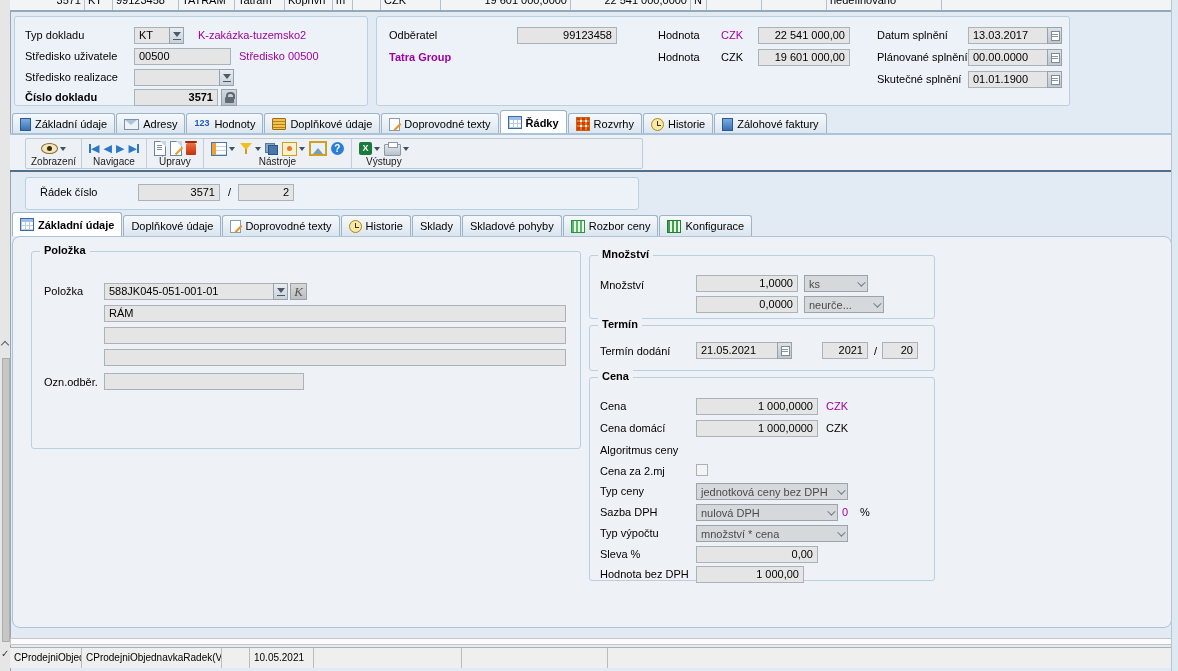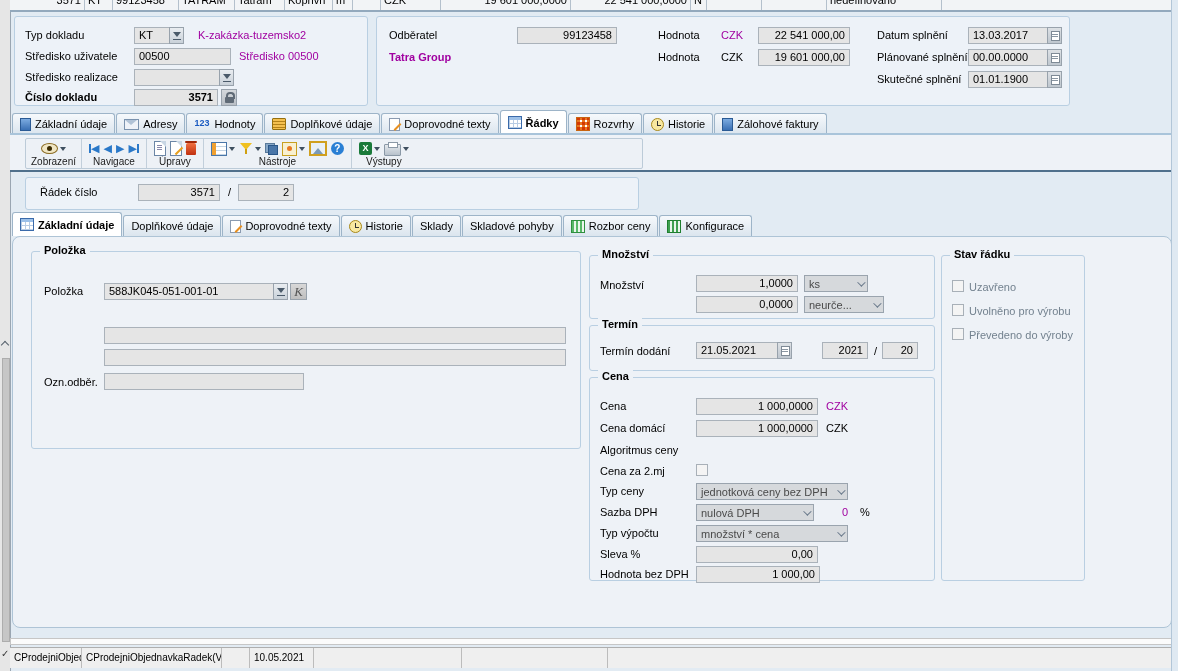--- a/index.html
+++ b/index.html
@@ -421,20 +421,21 @@
   </div>
 
   <div class="cpanel">
 
     <div class="gbox" style="left:18px;top:14px;width:548px;height:196px">
       <div class="glegend">Položka</div>
       <div class="lbl" style="left:12px;top:33px">Položka</div>
       <div class="fld" style="left:72px;top:31px;width:170px">588JK045-051-001-01</div>
       <div class="fbtn" style="left:241px;top:31px"></div>
       <div class="kbtn" style="left:258px;top:31px">K</div>
+      <div class="fld" style="left:72px;top:53px;width:462px">RÁM</div>
       <div class="fld" style="left:72px;top:75px;width:462px"></div>
       <div class="fld" style="left:72px;top:97px;width:462px"></div>
       <div class="lbl" style="left:12px;top:124px">Ozn.odběr.</div>
       <div class="fld" style="left:72px;top:121px;width:200px"></div>
     </div>
 
 
     <div class="gbox" style="left:576px;top:18px;width:344px;height:62px">
       <div class="glegend">Množství</div>
       <div class="lbl" style="left:10px;top:23px">Množství</div>
@@ -475,49 +476,40 @@
       <div class="lbl" style="left:10px;top:87px">Cena za 2.mj</div>
       <div class="cb" style="left:106px;top:86px"></div>
 
       <div class="lbl" style="left:10px;top:107px">Typ ceny</div>
       <div class="cmb" style="left:106px;top:105px;width:152px">
           <span>jednotková ceny bez DPH</span>
           <span class="chv"></span>
         </div>
 
       <div class="lbl" style="left:10px;top:128px">Sazba DPH</div>
-      <div class="cmb" style="left:106px;top:126px;width:118px">
+      <div class="cmb" style="left:106px;top:126px;width:142px">
           <span>nulová DPH</span>
           <span class="chv"></span>
         </div>
       <div class="lbl mag" style="left:252px;top:128px">0</div>
       <div class="lbl" style="left:270px;top:128px">%</div>
 
       <div class="lbl" style="left:10px;top:149px">Typ výpočtu</div>
       <div class="cmb" style="left:106px;top:147px;width:152px">
           <span>množství * cena</span>
           <span class="chv"></span>
         </div>
 
       <div class="lbl" style="left:10px;top:170px">Sleva %</div>
       <div class="fld num" style="left:106px;top:168px;width:122px">0,00</div>
 
       <div class="lbl" style="left:10px;top:190px">Hodnota bez DPH</div>
-      <div class="fld num" style="left:106px;top:188px;width:124px">1 000,00</div>
-    </div>
-
-    <div class="gbox" style="left:928px;top:18px;width:142px;height:324px">
-      <div class="glegend">Stav řádku</div>
-      <div class="cb" style="left:10px;top:24px"></div>
-      <div class="lbl cblbl" style="left:27px;top:25px">Uzavřeno</div>
-      <div class="cb" style="left:10px;top:48px"></div>
-      <div class="lbl cblbl" style="left:27px;top:49px">Uvolněno pro výrobu</div>
-      <div class="cb" style="left:10px;top:72px"></div>
-      <div class="lbl cblbl" style="left:27px;top:73px">Převedeno do výroby</div>
-    </div>
+      <div class="fld num" style="left:106px;top:188px;width:108px">1 000,00</div>
+    </div>
+
   </div>
 
   <div class="wstrip"></div>
   <div class="sbar">
     <div class="sc" style="width:72px"><span>CProdejniObjednavk</span></div>
     <div class="sc" style="width:140px"><span>CProdejniObjednavkaRadek(V)</span></div>
     <div class="sc" style="width:28px"><span></span></div>
     <div class="sc" style="width:64px"><span>10.05.2021</span></div>
     <div class="sc" style="width:148px"><span></span></div>
     <div class="sc" style="width:146px"><span></span></div>

